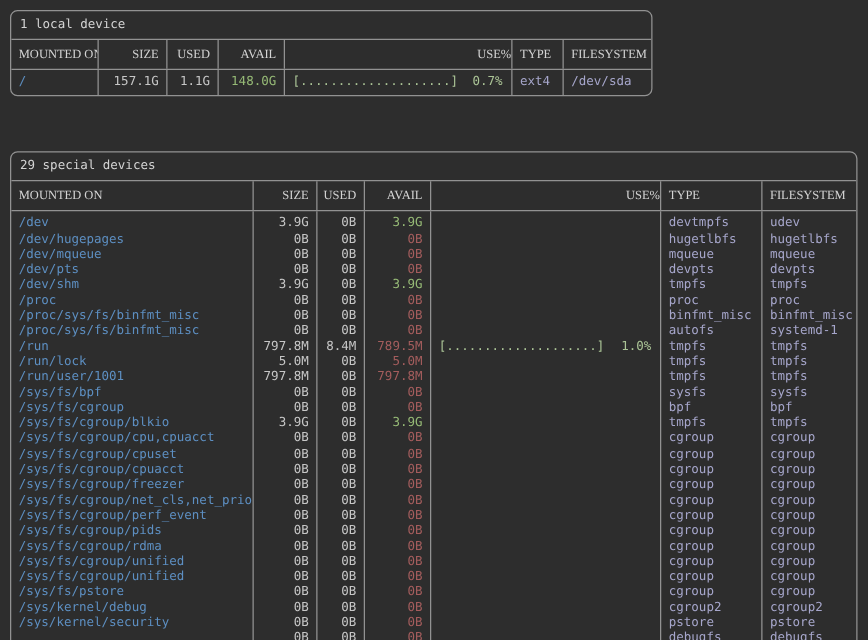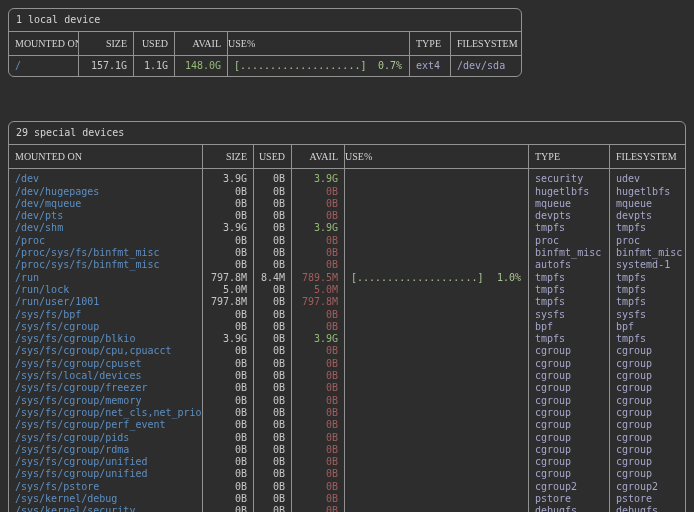--- a/index.html
+++ b/index.html
@@ -52,21 +52,21 @@
   .hc + .hc, .col + .col{border-left:1px solid #929292;}
   .line{
     height:12.3px;
     line-height:12.3px;
     white-space:pre;
     overflow:hidden;
   }
   
   .a-l{padding-left:6px;padding-right:4px;text-align:left;}
   .a-r{padding-right:6px;padding-left:4px;text-align:right;}
-  .a-c{text-align:left;}
+  .a-c{text-align:right;}
   .use-line{display:flex;justify-content:space-between;padding:0 7px 0 6px;}
   
   .tbl-local .w0{width:69px;}
   .tbl-local .w1{width:55px;}
   .tbl-local .w2{width:41px;}
   .tbl-local .w3{width:53px;}
   .tbl-local .w4{width:182px;}
   .tbl-local .w5{width:41px;}
   .tbl-local .w6{width:71px;}
   
@@ -148,23 +148,22 @@
           <div class="line c-path a-l">/proc/sys/fs/binfmt_misc</div>
           <div class="line c-path a-l">/proc/sys/fs/binfmt_misc</div>
           <div class="line c-path a-l">/run</div>
           <div class="line c-path a-l">/run/lock</div>
           <div class="line c-path a-l">/run/user/1001</div>
           <div class="line c-path a-l">/sys/fs/bpf</div>
           <div class="line c-path a-l">/sys/fs/cgroup</div>
           <div class="line c-path a-l">/sys/fs/cgroup/blkio</div>
           <div class="line c-path a-l">/sys/fs/cgroup/cpu,cpuacct</div>
           <div class="line c-path a-l">/sys/fs/cgroup/cpuset</div>
-          <div class="line c-path a-l">/sys/fs/local/devices</div>
+          <div class="line c-path a-l">/sys/fs/cgroup/cpuacct</div>
           <div class="line c-path a-l">/sys/fs/cgroup/freezer</div>
-          <div class="line c-path a-l">/sys/fs/cgroup/memory</div>
           <div class="line c-path a-l">/sys/fs/cgroup/net_cls,net_prio</div>
           <div class="line c-path a-l">/sys/fs/cgroup/perf_event</div>
           <div class="line c-path a-l">/sys/fs/cgroup/pids</div>
           <div class="line c-path a-l">/sys/fs/cgroup/rdma</div>
           <div class="line c-path a-l">/sys/fs/cgroup/unified</div>
           <div class="line c-path a-l">/sys/fs/cgroup/unified</div>
           <div class="line c-path a-l">/sys/fs/pstore</div>
           <div class="line c-path a-l">/sys/kernel/debug</div>
           <div class="line c-path a-l">/sys/kernel/security</div>
         </div>
@@ -286,21 +285,21 @@
           <div class="line use-line c-bar"><span>&nbsp;</span><span></span></div>
           <div class="line use-line c-bar"><span>&nbsp;</span><span></span></div>
           <div class="line use-line c-bar"><span>&nbsp;</span><span></span></div>
           <div class="line use-line c-bar"><span>&nbsp;</span><span></span></div>
           <div class="line use-line c-bar"><span>&nbsp;</span><span></span></div>
           <div class="line use-line c-bar"><span>&nbsp;</span><span></span></div>
           <div class="line use-line c-bar"><span>&nbsp;</span><span></span></div>
           <div class="line use-line c-bar"><span>&nbsp;</span><span></span></div>
         </div>
         <div class="col w5">
-          <div class="line c-lav a-l">security</div>
+          <div class="line c-lav a-l">devtmpfs</div>
           <div class="line c-lav a-l">hugetlbfs</div>
           <div class="line c-lav a-l">mqueue</div>
           <div class="line c-lav a-l">devpts</div>
           <div class="line c-lav a-l">tmpfs</div>
           <div class="line c-lav a-l">proc</div>
           <div class="line c-lav a-l">binfmt_misc</div>
           <div class="line c-lav a-l">autofs</div>
           <div class="line c-lav a-l">tmpfs</div>
           <div class="line c-lav a-l">tmpfs</div>
           <div class="line c-lav a-l">tmpfs</div>

